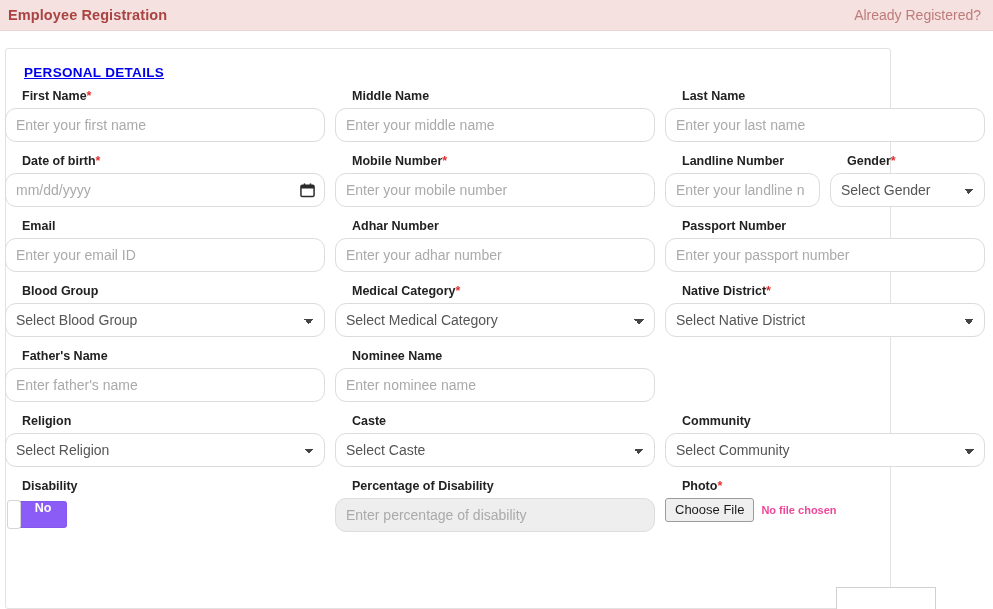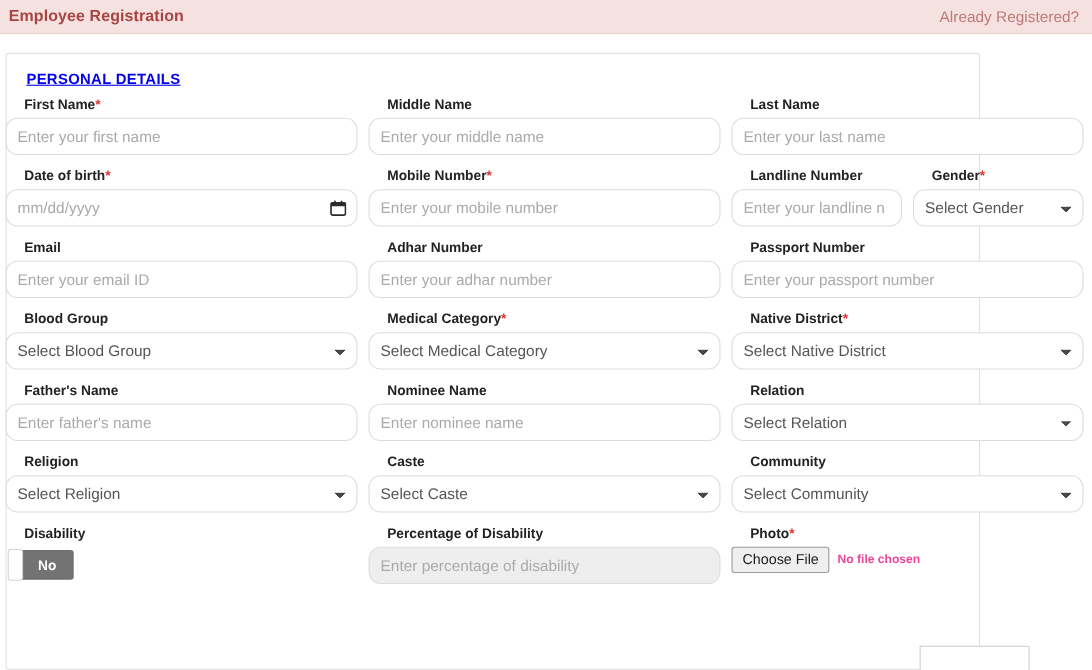--- a/index.html
+++ b/index.html
@@ -150,24 +150,24 @@
     right: 10px;
     top: 9px;
     width: 15px;
     height: 16px;
     pointer-events: none;
   }
 
   
   .toggle {
     display: inline-flex;
-    align-items: center;
+    align-items: flex-start;
     width: 54px;
     height: 27px;
-    background: #737373;
+    background: #8b5cf6;
     border-radius: 3px;
     position: relative;
     margin-top: 3px;
     margin-left: 8px;
     cursor: pointer;
     box-shadow: inset 0 0 0 1px rgba(0,0,0,.04);
   }
   .toggle-knob {
     position: absolute;
     left: -6px;
@@ -348,28 +348,20 @@
           <label class="f-label">Father's Name</label>
           <input class="f-input" type="text" placeholder="Enter father's name" style="">
         </div>
       </div>
       <div class="col">
         <div class="field">
           <label class="f-label">Nominee Name</label>
           <input class="f-input" type="text" placeholder="Enter nominee name" style="">
         </div>
       </div>
-      <div class="col">
-        <div class="field">
-          <label class="f-label">Relation</label>
-          <select class="f-select">
-            <option>Select Relation</option>
-          </select>
-        </div>
-      </div>
     </div>
 
     <div class="row">
       <div class="col">
         <div class="field">
           <label class="f-label">Religion</label>
           <select class="f-select">
             <option>Select Religion</option>
           </select>
         </div>

